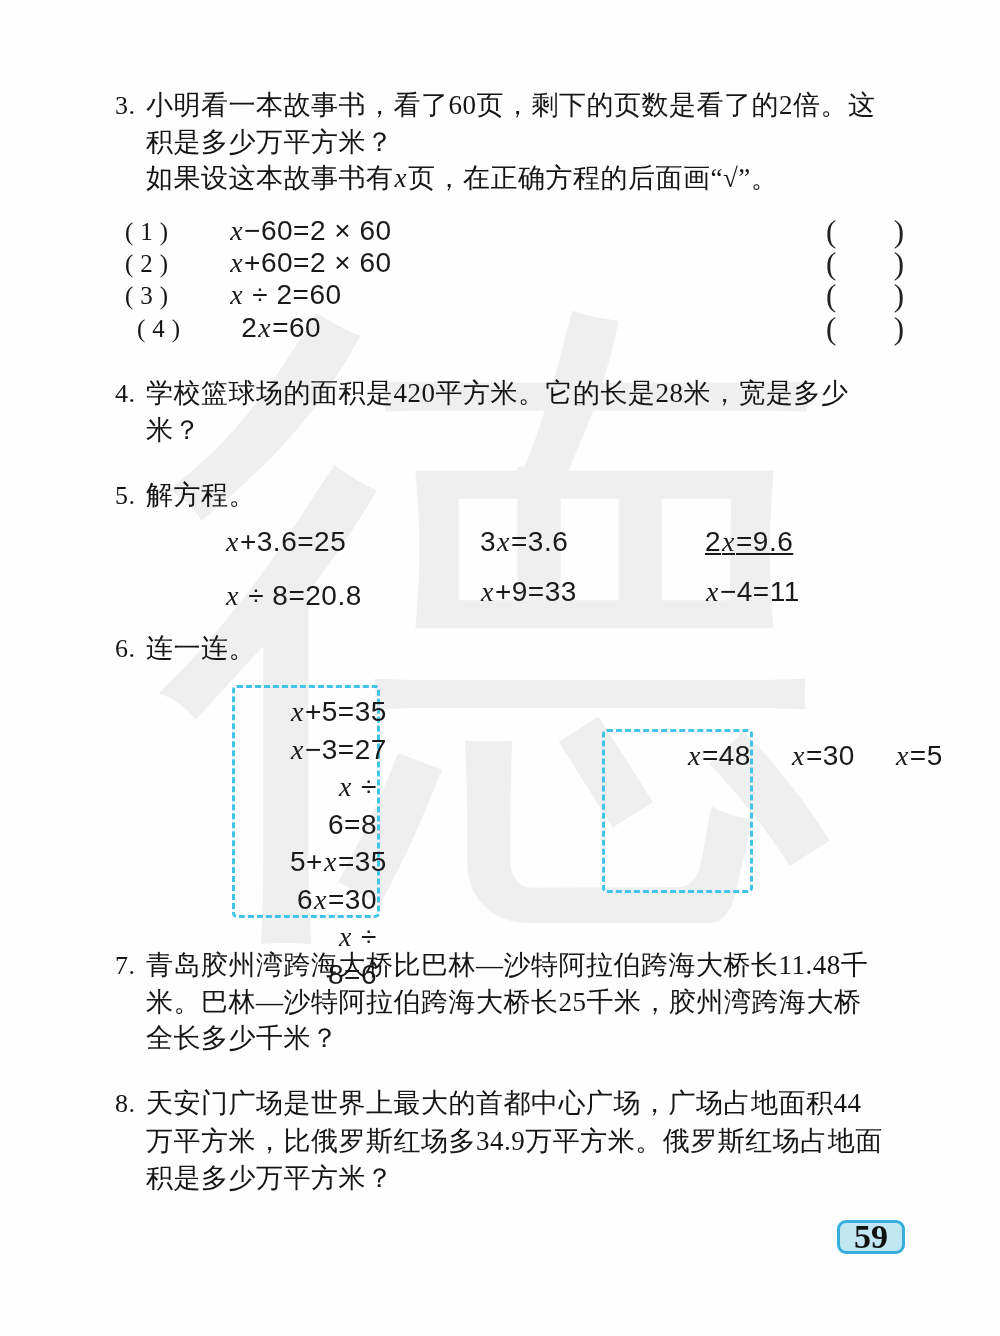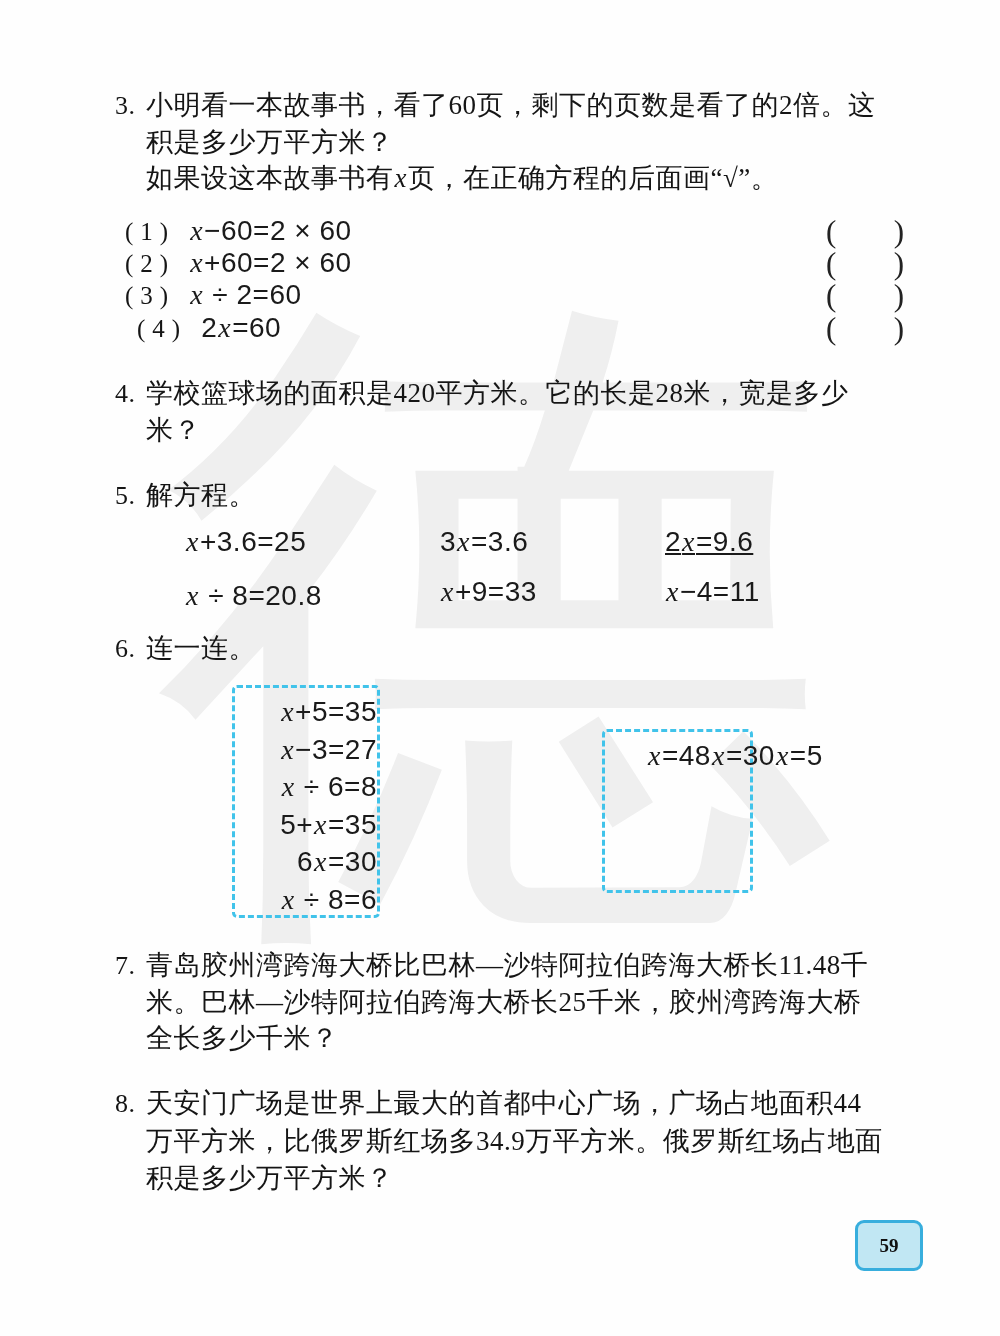--- a/index.html
+++ b/index.html
@@ -26,20 +26,21 @@
   }
   .abs { position: absolute; white-space: nowrap; z-index: 1; }
   .cn  { font-size: 27px; letter-spacing: 0.5px; line-height: 34px; }
   .pnum { display: inline-block; min-width: 31px; font-size: 26px; }
   .eq {
     font-family: "Liberation Sans", sans-serif;
     font-size: 28px;
     letter-spacing: 0.5px;
     color: #1a1a1a;
     line-height: 32px;
+    margin-left: 40px;
   }
   .vx {
     font-style: italic;
     font-family: "Liberation Serif", serif;
     padding: 0 1px;
   }
   .optlabel { font-size: 25px; letter-spacing: 7px; margin-right: 14px; }
   .parens {
     display: flex;
     justify-content: space-between;
@@ -59,30 +60,29 @@
   }
   .box-left  { left: 232px; top: 685px; width: 148px; height: 233px; padding: 5px 0 0 15px; }
   .box-left  .eq { display: block; line-height: 37.5px; }
   .box-right { left: 602px; top: 729px; width: 151px; height: 164px;
                display: flex; flex-direction: row; justify-content: space-between;
                padding: 10px 0 12px 42px; }
   .box-right .eq { display: block; line-height: 28px; }
   .badge {
     position: absolute;
     left: 837px; top: 1220px;
-    width: 68px; height: 51px;
+    width: 68px; height: 34px;
     background: #c1e7f3;
     border: 3px solid #38aedd;
     border-radius: 9px;
     display: flex; align-items: center; justify-content: center;
-    font-size: 19px; font-weight: bold;
+    font-size: 34px; font-weight: bold;
     font-family: "Liberation Serif", serif;
     color: #111111;
     z-index: 1;
-    margin-left: 18px;
   }
 </style>
 </head>
 <body>
 
 <div class="page">
 
   <div class="wm">德</div>
 
   <div>

